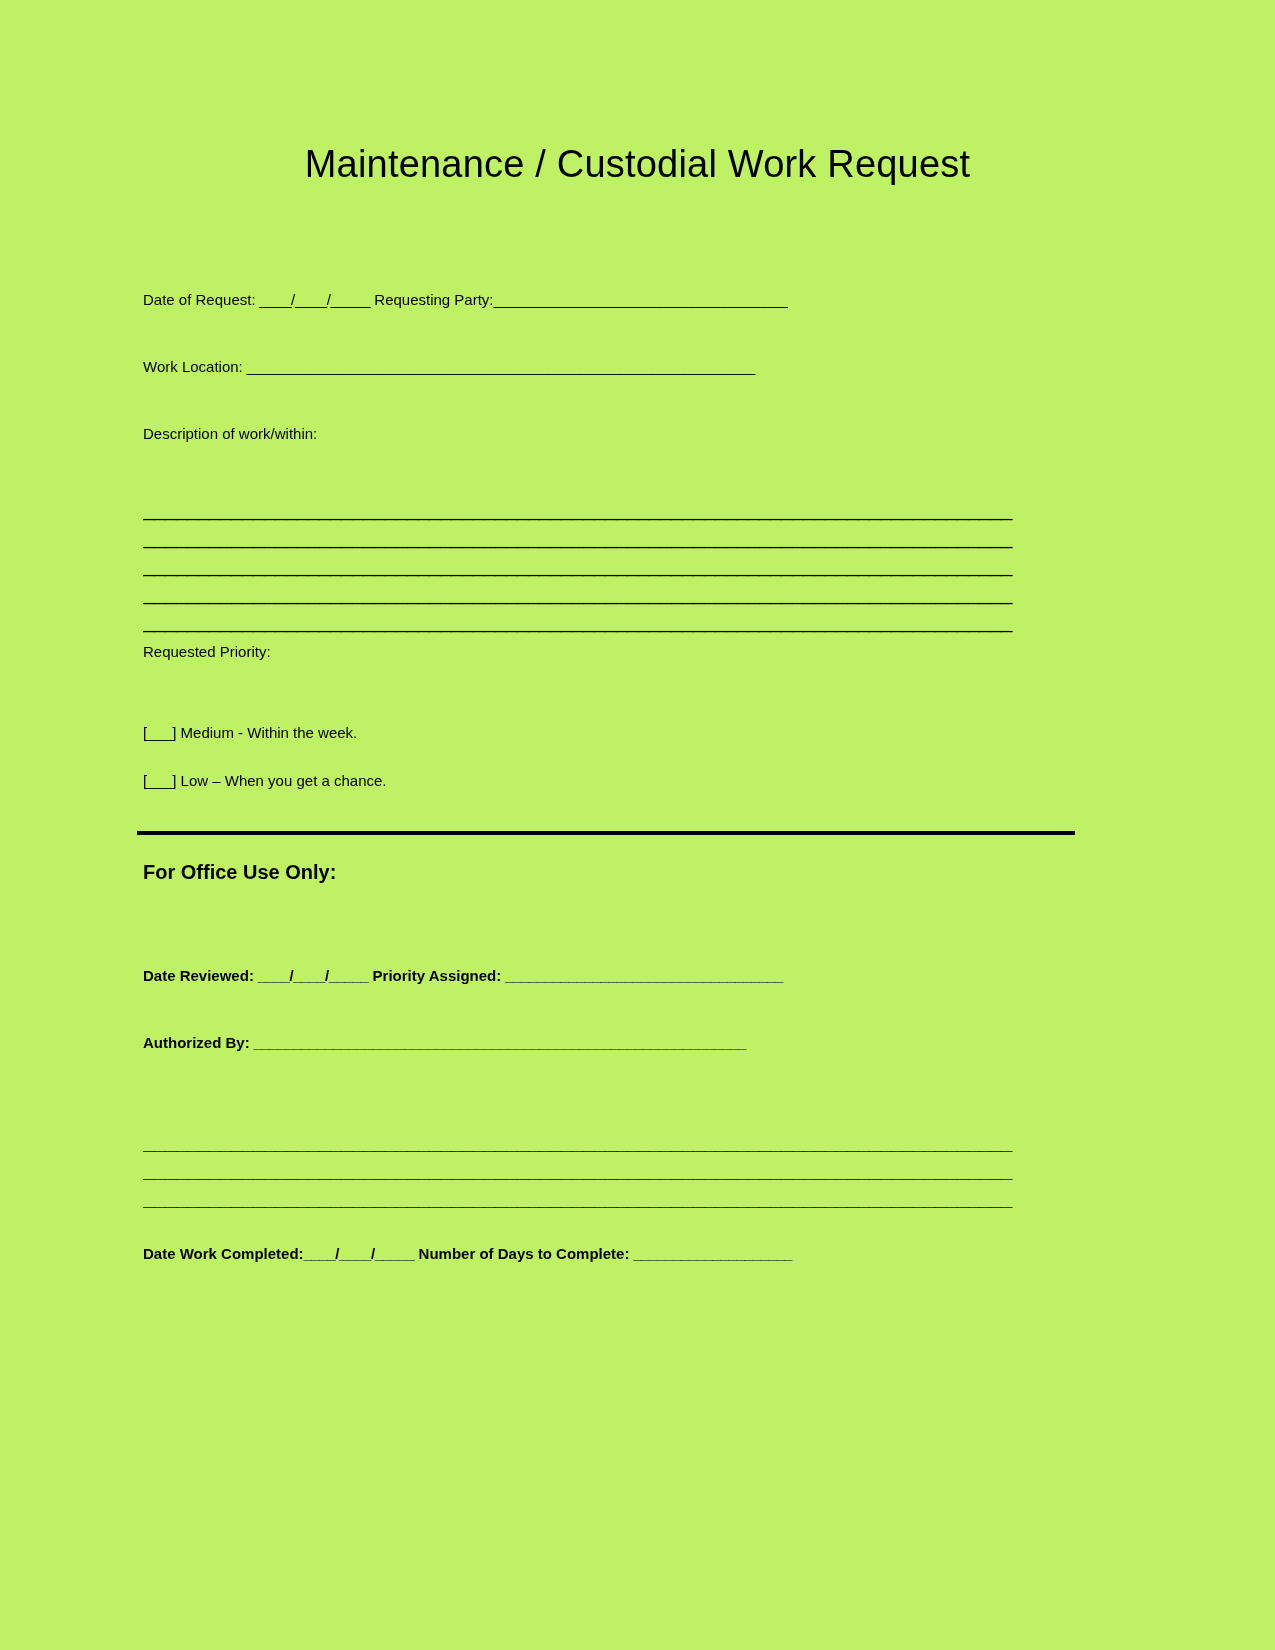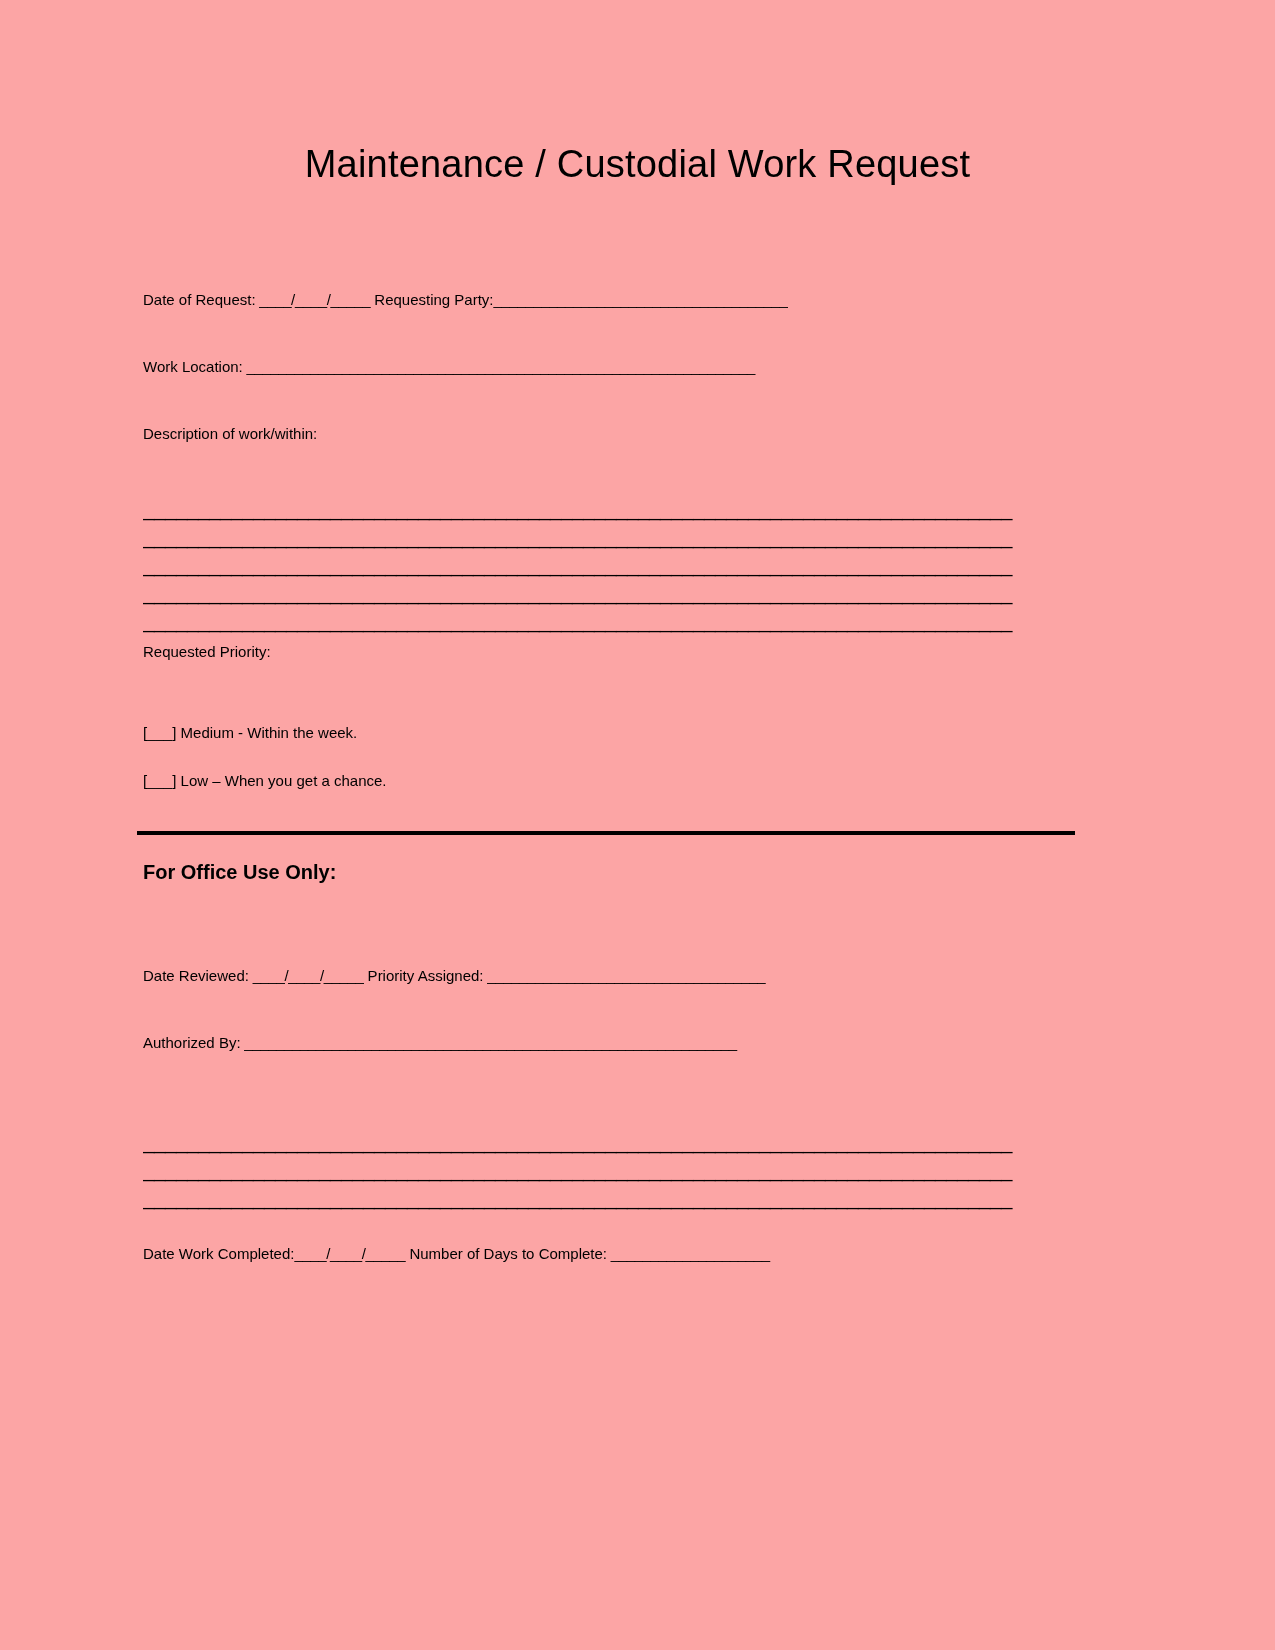--- a/index.html
+++ b/index.html
@@ -14,21 +14,21 @@
     font-family: "Liberation Sans", sans-serif;
     color: #000000;
     overflow: hidden;
   }
 
   .page {
     position: absolute;
     left: 0; top: 0;
     width: 1275px;
     height: 1650px;
-    background: #fca5a5;
+    background: #bef264;
   }
 
   
   .doc-title {
     position: absolute;
     left: 0;
     top: 142px;
     width: 1275px;
     text-align: center;
     font-size: 38px;
@@ -92,20 +92,21 @@
     left: 143px;
     top: 862px;
     width: 980px;
   }
 
   .sect-office-fields {
     position: absolute;
     left: 143px;
     top: 968px;
     width: 980px;
+    font-weight: bold;
   }
 
   .priority-block {
     position: absolute;
     left: 143px;
     top: 644px;
     width: 980px;
   }
 </style>
 </head>

